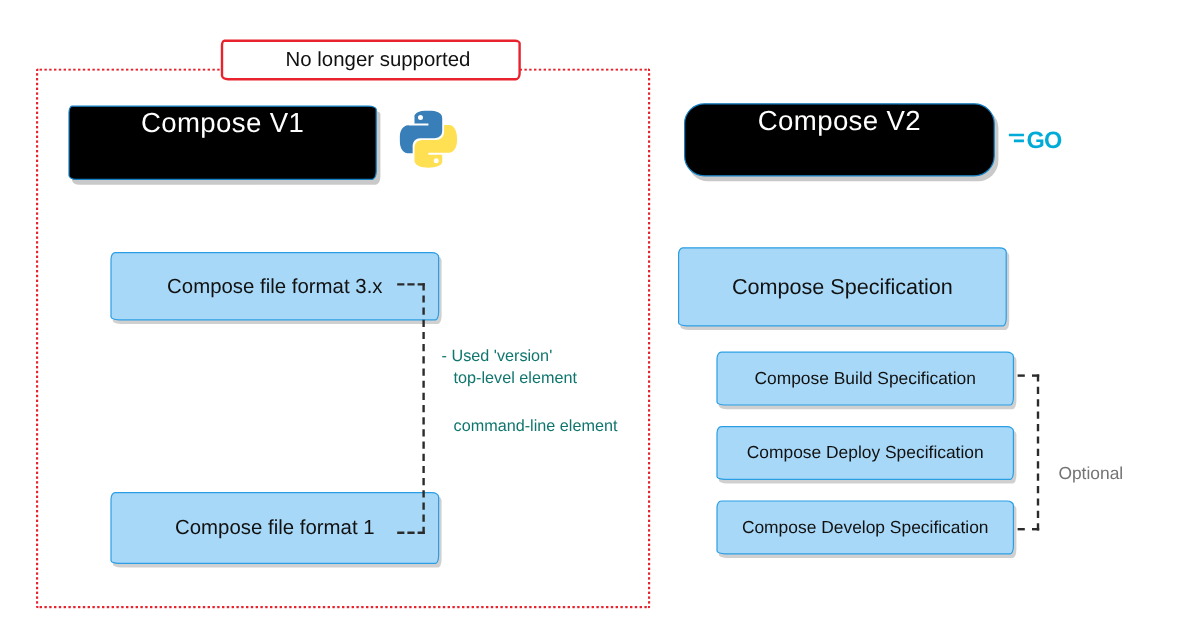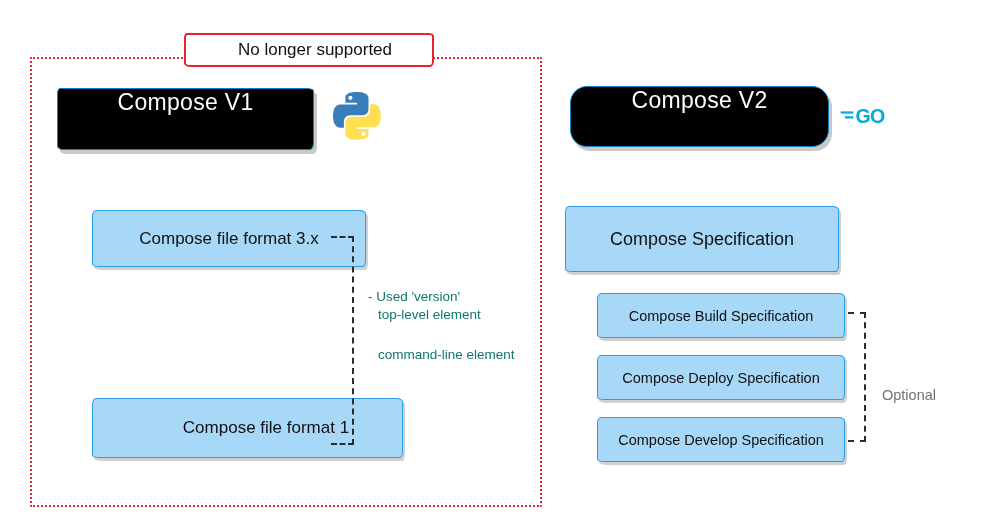--- a/index.html
+++ b/index.html
@@ -44,21 +44,21 @@
     background:#a8d8f8;
     border:1.6px solid #2a9ee4;
     border-radius:4px 6px 3px 7px / 6px 4px 7px 3px;
     box-shadow:2px 3px 0 rgba(120,120,120,0.35);
     display:flex;align-items:center;justify-content:center;
     color:#111;
   }
   .fmt{left:50px;width:272px;height:55px;font-size:17px;margin-left:42px;}
   .fmt-3x{top:210px;}
   .fmt-2x{top:312px;}
-  .fmt-1{top:398px;height:58px;padding-left:37px;}
+  .fmt-1{top:410px;height:58px;}
 
   .spec-main{left:565px;top:206px;width:272px;height:64px;font-size:18px;}
   .sub-spec{left:597px;width:246px;height:43px;font-size:14.5px;}
   .sub-build{top:293px;}
   .sub-deploy{top:355px;}
   .sub-develop{top:417px;}
 
   
   .bracket{
     border-top:2.4px dashed #2b2b2b;

